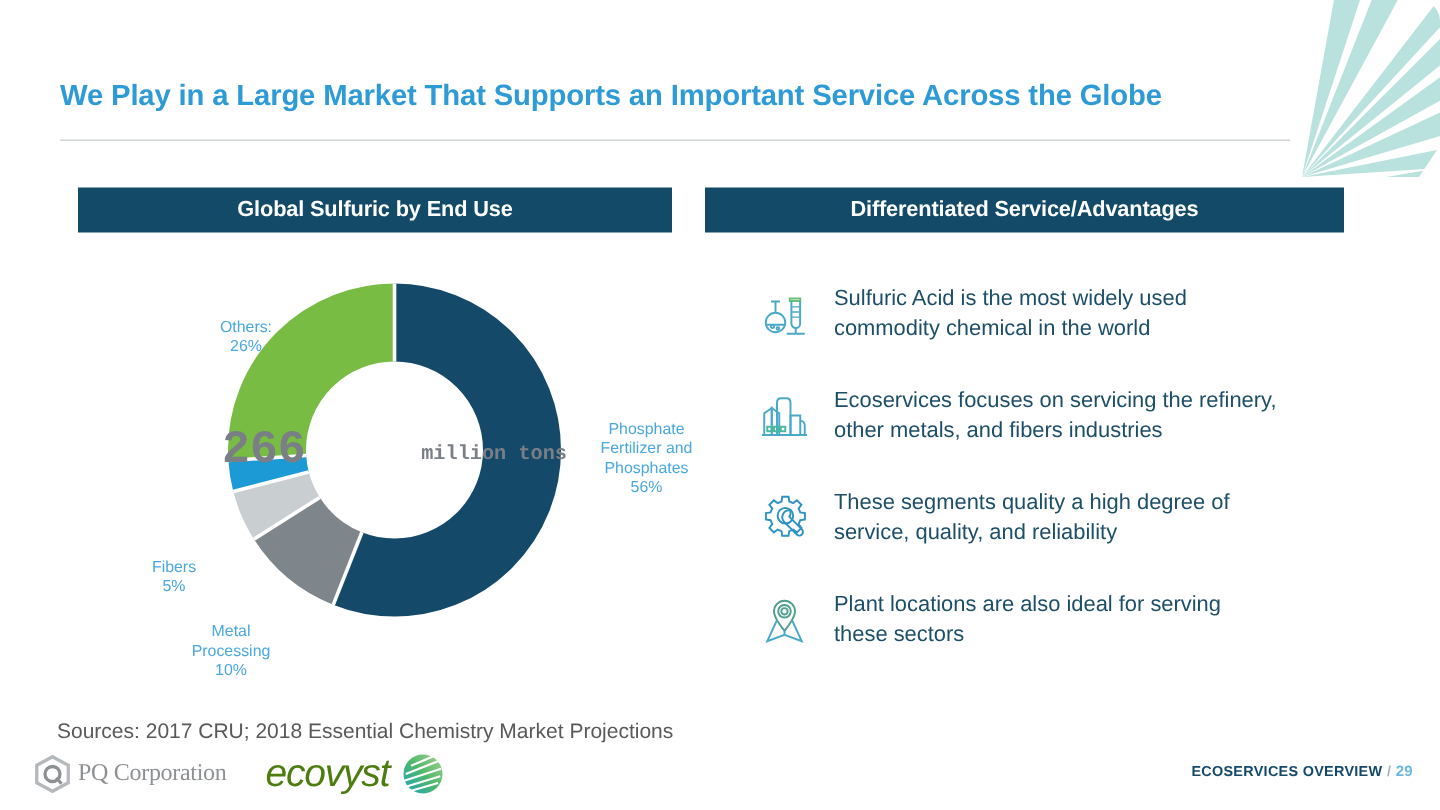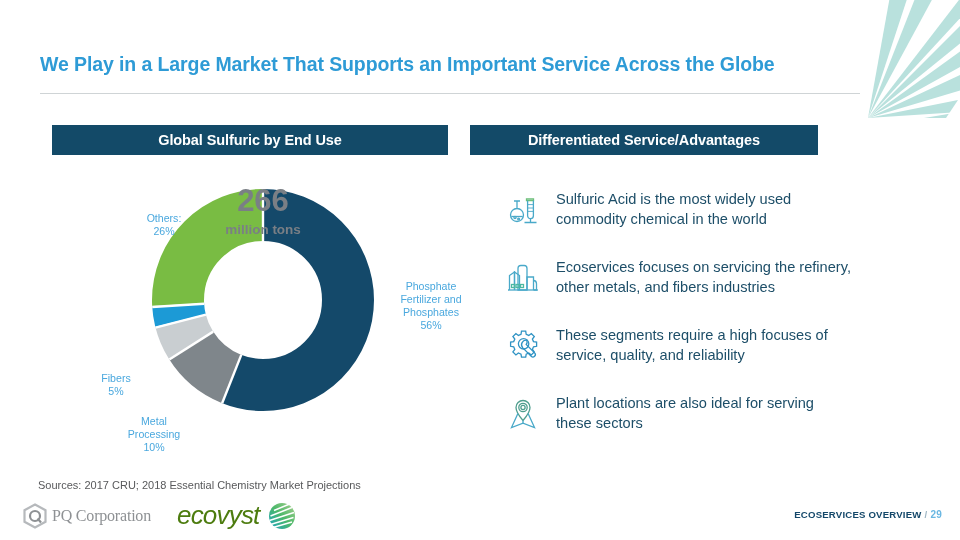--- a/index.html
+++ b/index.html
@@ -1,49 +1,50 @@
 <!DOCTYPE html>
 <html><head>
 <meta charset="utf-8">
 <style>
   html,body{margin:0;padding:0;}
   body{
     width:960px;height:540px;overflow:hidden;position:relative;
     background:#ffffff;
     font-family:"Liberation Sans","DejaVu Sans",sans-serif;
   }
-  .slide{position:absolute;inset:0;overflow:hidden;}
+  .slide{position:absolute;inset:0;overflow:hidden;border-radius:14px;}
 
   
   .sunburst{position:absolute;top:0;right:0;width:110px;height:118px;overflow:hidden;pointer-events:none;}
 
   
   .title{
     position:absolute;left:40px;top:53px;width:830px;
     font-size:19.5px;font-weight:bold;color:#2e9bd6;letter-spacing:-0.1px;
     white-space:nowrap;
   }
   .title-rule{position:absolute;left:40px;top:93px;width:820px;height:1px;background:#cfd4d6;}
 
   
   .bar{
     position:absolute;height:30px;background:#134a68;
     display:flex;align-items:center;justify-content:center;
     color:#ffffff;font-size:14.5px;font-weight:bold;letter-spacing:-0.1px;
   }
   .bar-left{left:52px;top:125px;width:396px;}
-  .bar-right{left:470px;top:125px;width:348px;}
+  .bar-right{left:470px;top:125px;width:426px;}
 
   
   .chart-wrap{position:absolute;left:40px;top:175px;width:430px;height:295px;}
   .donut{position:absolute;left:108px;top:10px;width:230px;height:230px;}
   .donut-center{
     position:absolute;left:108px;top:10px;width:230px;height:230px;
-    display:flex;flex-direction:column;align-items:center;justify-content:flex-start;
+    display:flex;flex-direction:row;align-items:center;justify-content:space-between;
     pointer-events:none;
+    font-family:Liberation Mono, monospace;
   }
   .donut-value{font-size:31px;font-weight:bold;color:#7a7f85;line-height:1;}
   .donut-unit{font-size:13.5px;font-weight:bold;color:#7a7f85;margin-top:6px;}
 
   .clabel{
     position:absolute;color:#4aa8de;font-size:10.6px;line-height:1.22;text-align:center;
   }
   .clabel .pct{display:block;}
 
   .lbl-others{left:78px;top:37px;width:92px;}
@@ -54,21 +55,21 @@
 
   
   .bullets{position:absolute;left:500px;top:185px;width:420px;}
   .bullet{display:flex;align-items:flex-start;margin-bottom:18px;}
   .bullet-icon{width:46px;min-width:46px;height:50px;display:flex;align-items:center;justify-content:center;}
   .bullet-text{
     font-size:14.6px;color:#1d4e68;line-height:1.38;padding-top:4px;margin-left:10px;
   }
 
   
-  .sources{position:absolute;left:38px;top:479px;font-size:11px;color:#58595b;}
+  .sources{position:absolute;left:38px;top:479px;font-size:14px;color:#58595b;}
   .logos{position:absolute;left:22px;top:500px;display:flex;align-items:center;}
   .pq-logo{display:flex;align-items:center;}
   .pq-word{font-family:"Liberation Serif","DejaVu Serif",serif;font-size:16px;color:#8e9194;margin-left:4px;letter-spacing:-0.2px;}
   .eco-logo{display:flex;align-items:center;margin-left:26px;}
   .eco-word{
     font-size:26px;font-style:italic;font-weight:normal;color:#4d7c0f;letter-spacing:-0.8px;
   }
   .footer-right{
     position:absolute;right:18px;top:509px;font-size:9.6px;font-weight:bold;
     color:#14486a;letter-spacing:0.2px;display:flex;align-items:flex-end;gap:3px;
@@ -204,21 +205,21 @@
 
     <div class="bullet">
       <div class="bullet-icon">
         <svg width="36" height="36" viewBox="0 0 36 36" fill="none" stroke="#2f93c4" stroke-width="1.3">
           <path d="M16.5 3.2h4.2l.5 3.1 2.6 1.1 2.5-1.9 3 3-1.9 2.5 1.1 2.6 3.1.5v4.2l-3.1.5-1.1 2.6 1.9 2.5-3 3-2.5-1.9-2.6 1.1-.5 3.1h-4.2l-.5-3.1-2.6-1.1-2.5 1.9-3-3 1.9-2.5-1.1-2.6-3.1-.5v-4.2l3.1-.5 1.1-2.6-1.9-2.5 3-3 2.5 1.9 2.6-1.1z"></path>
           <circle cx="18.6" cy="15.8" r="5.2"></circle>
           <path d="M21.8 12.2a4.6 4.6 0 0 0-4 7.7l8.4 8.4a2.4 2.4 0 0 0 3.4-3.4l-8.4-8.4a4.6 4.6 0 0 0 .6-4.3z" stroke="#2f93c4"></path>
         </svg>
       </div>
       <div class="bullet-text">
-        <span>These segments require a high focuses of</span><br>
+        <span>These segments quality a high degree of</span><br>
         <span>service, quality, and reliability</span>
       </div>
     </div>
 
     <div class="bullet">
       <div class="bullet-icon">
         <svg width="36" height="36" viewBox="0 0 36 36" fill="none" stroke="#49a9c9" stroke-width="1.3">
           <path d="M18 4.5a7 7 0 0 1 7 7c0 5-7 13-7 13s-7-8-7-13a7 7 0 0 1 7-7z" stroke="#4f9e8e"></path>
           <circle cx="18" cy="11.5" r="4.2" stroke="#4f9e8e"></circle>
           <circle cx="18" cy="11.5" r="2.1" stroke="#4f9e8e"></circle>

